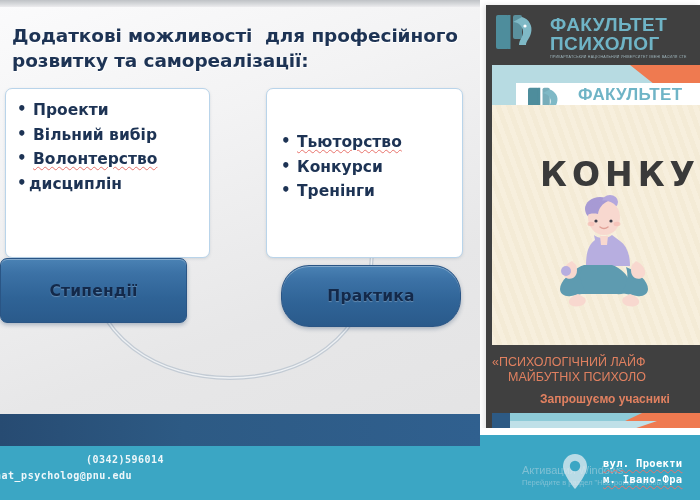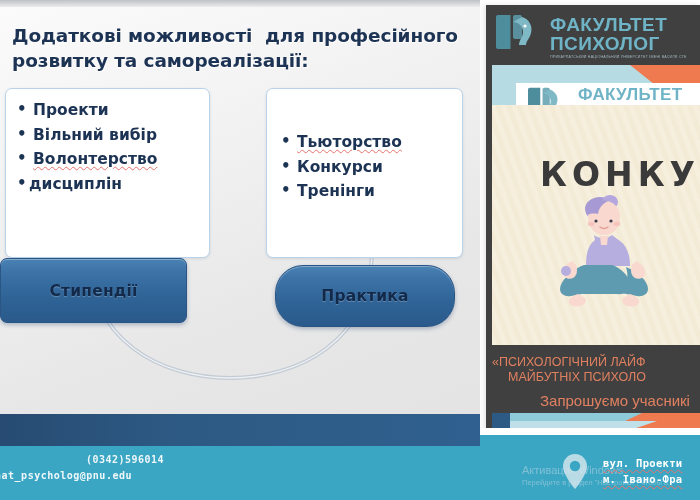--- a/index.html
+++ b/index.html
@@ -74,21 +74,21 @@
                0 2px 4px rgba(40,70,105,.33);
     display:flex;align-items:center;justify-content:center;
   }
   .bluebar span{
     color:#13294a;font-weight:bold;
     font-family:"DejaVu Sans", sans-serif;
     font-size:15.5px;letter-spacing:.2px;
     text-shadow:0 1px 1px rgba(255,255,255,.25);
   }
   #bar-stipend{left:0px;top:258px;width:185px;height:63px;}
-  #bar-practice{left:275px;top:265px;width:178px;height:60px;border-radius:28px;}
+  #bar-practice{left:281px;top:265px;width:178px;height:60px;border-radius:28px;}
 
   
   .band-blue{
     position:absolute;left:0;top:414px;width:480px;height:32px;
     background:linear-gradient(90deg,#274b72 0%,#2d5a84 38%,#30608f 100%);
   }
   .band-teal{
     position:absolute;left:0;top:446px;width:480px;height:54px;
     background:#3ba6c4;
   }
@@ -160,23 +160,23 @@
   .poster-txt{
     position:absolute;left:492px;top:355px;width:215px;
     color:#e08060;
     font-family:"Liberation Sans", sans-serif;
     font-size:12.5px;line-height:1.2;font-weight:normal;
     white-space:nowrap;
   }
   .poster-txt .l2{display:block;margin-left:16px;}
   .poster-invite{
     position:absolute;left:540px;top:392px;
-    color:#e08060;font-weight:normal;
-    font-family:"Liberation Sans", sans-serif;
-    font-size:15px;white-space:nowrap;
+    color:#e08060;font-weight:bold;
+    font-family:"Liberation Sans", sans-serif;
+    font-size:12px;white-space:nowrap;
   }
   .poster-foot{
     position:absolute;left:6px;top:408px;width:214px;height:27px;
     background:#ffffff;overflow:hidden;
   }
   .pf-teal{
     position:absolute;left:0;top:0;width:150px;height:27px;
     background:#8ecbd8;
     clip-path:polygon(0 0,100% 0,62% 100%,0 100%);
   }

